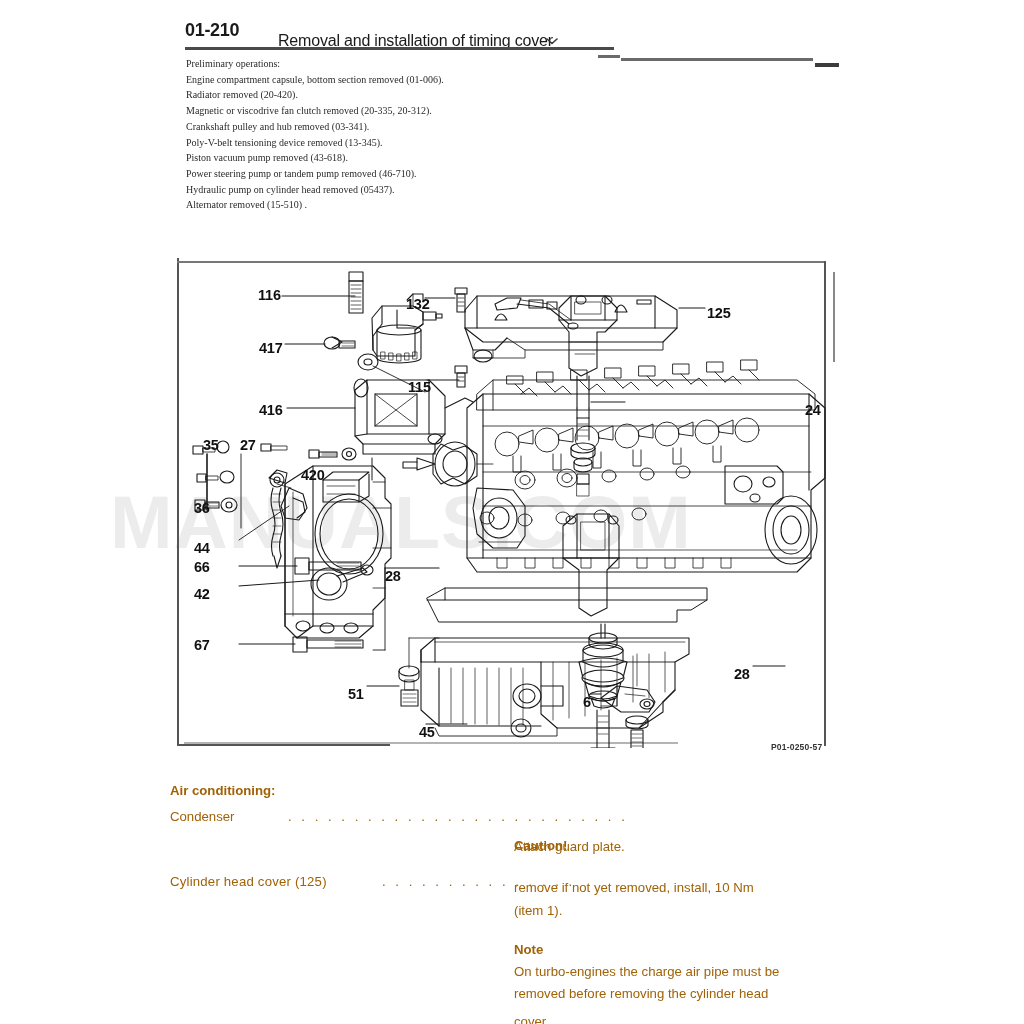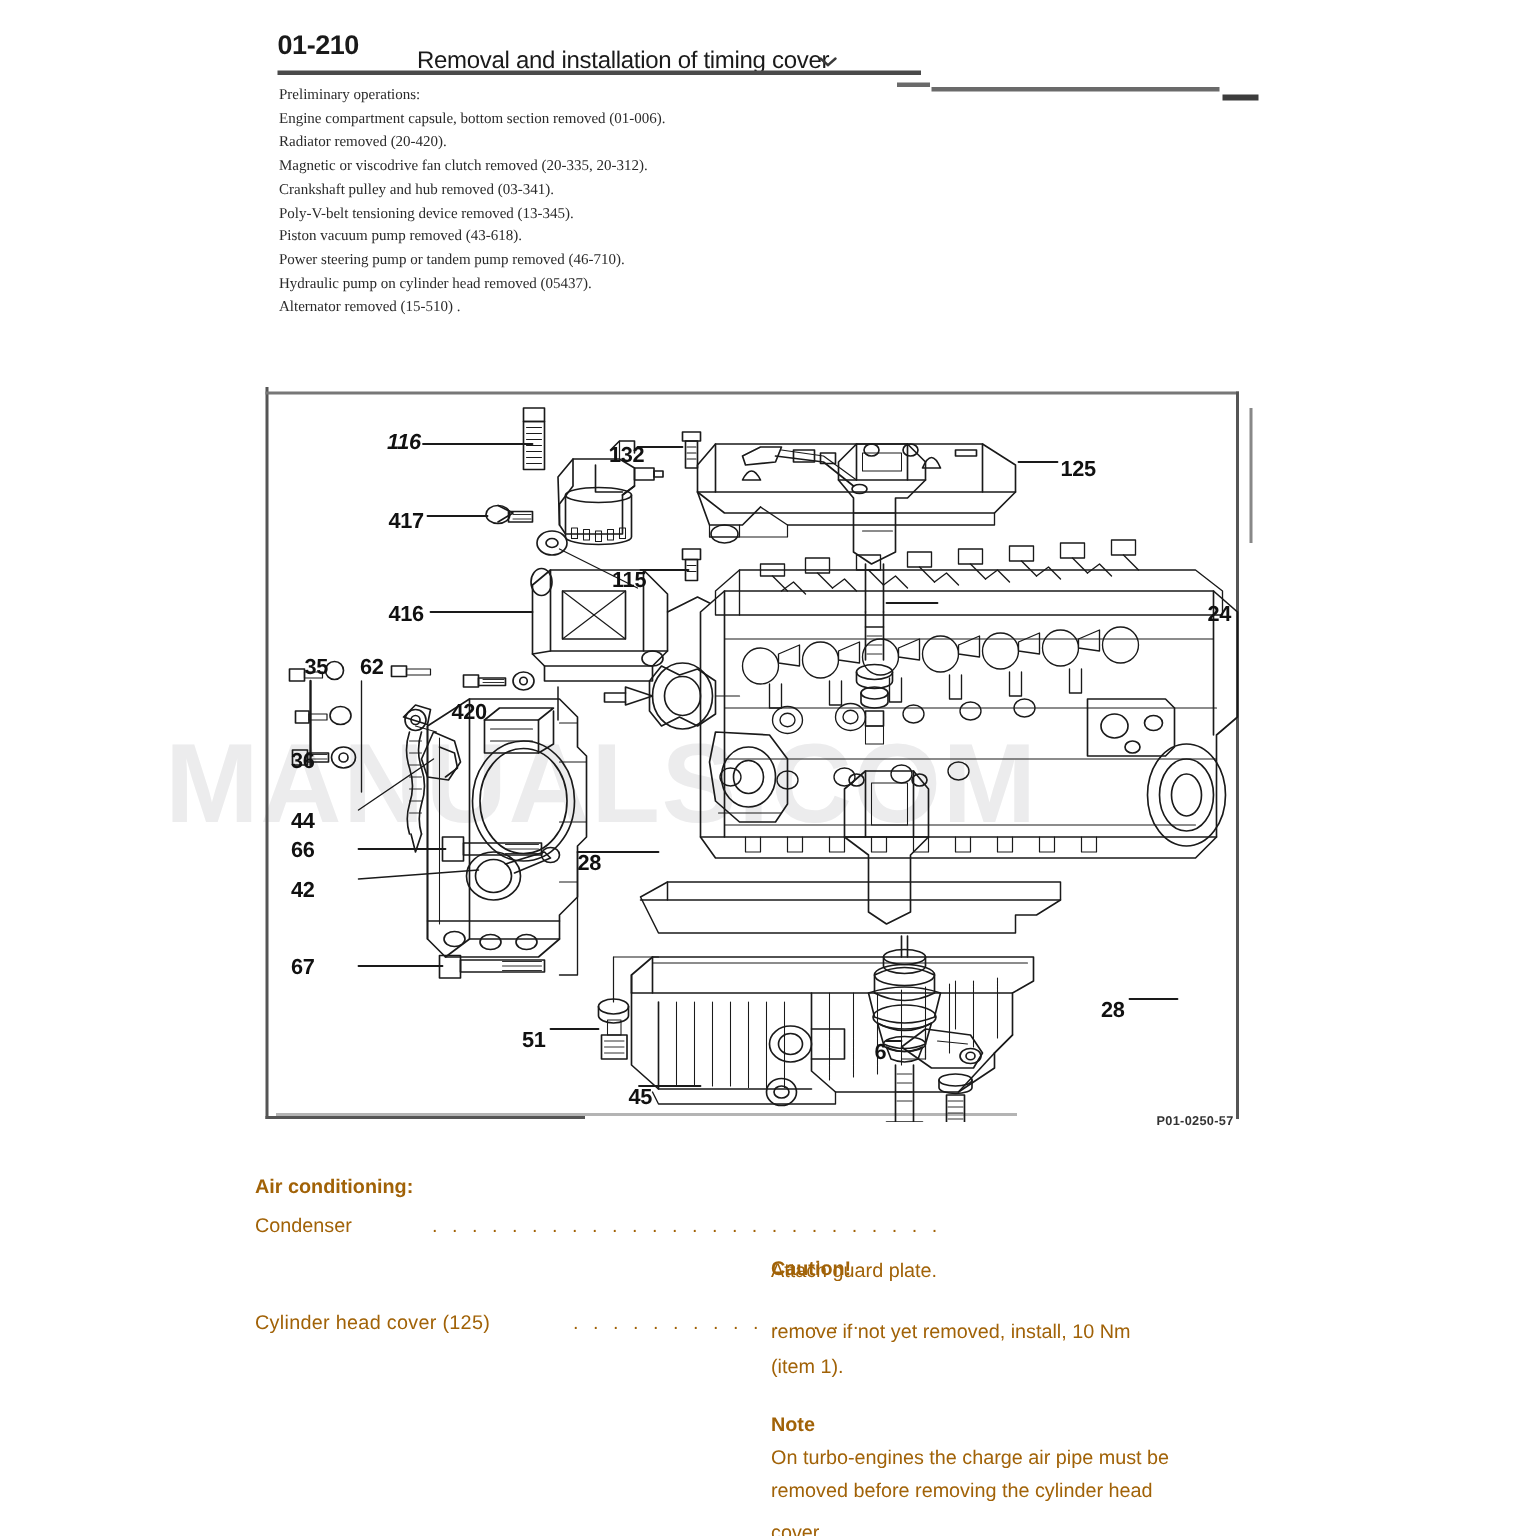--- a/index.html
+++ b/index.html
@@ -609,29 +609,29 @@
       <path d="M454 472 h12 v20 h-12 z"></path>
       <path d="M455 476 h10 M455 480 h10 M455 484 h10 M455 488 h10" stroke-width="0.6"></path>
       <path d="M451 492 h18 v12 h-18 z"></path>
     </g>
     <line x1="414" y1="436" x2="424" y2="436" stroke-width="1.2"></line>
     <line x1="460" y1="428" x2="460" y2="396" stroke-width="0.7"></line>
 
   </g>
 </svg>
 
-<div class="callout" style="left:258px; top:287px;font-style:italic;">116</div>
+<div class="callout" style="left:258px; top:287px;">116</div>
 <div class="callout" style="left:406px; top:296px;">132</div>
 <div class="callout" style="left:707px; top:305px;">125</div>
 <div class="callout" style="left:259px; top:340px;">417</div>
 <div class="callout" style="left:408px; top:379px;">115</div>
 <div class="callout" style="left:259px; top:402px;">416</div>
 <div class="callout" style="left:805px; top:402px;">24</div>
 <div class="callout" style="left:203px; top:437px;">35</div>
-<div class="callout" style="left:240px; top:437px;">62</div>
+<div class="callout" style="left:240px; top:437px;">27</div>
 <div class="callout" style="left:301px; top:467px;">420</div>
 <div class="callout" style="left:194px; top:500px;">36</div>
 <div class="callout" style="left:194px; top:540px;">44</div>
 <div class="callout" style="left:194px; top:559px;">66</div>
 <div class="callout" style="left:385px; top:568px;">28</div>
 <div class="callout" style="left:194px; top:586px;text-align:center;">42</div>
 <div class="callout" style="left:194px; top:637px;">67</div>
 <div class="callout" style="left:734px; top:666px;">28</div>
 <div class="callout" style="left:348px; top:686px;">51</div>
 <div class="callout" style="left:583px; top:694px;">6</div>

